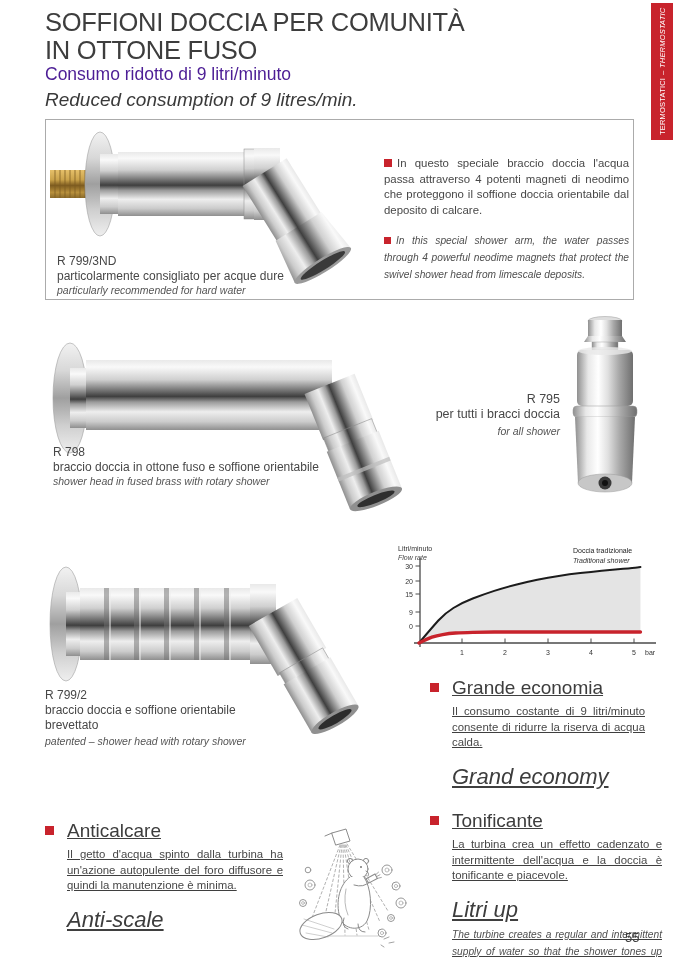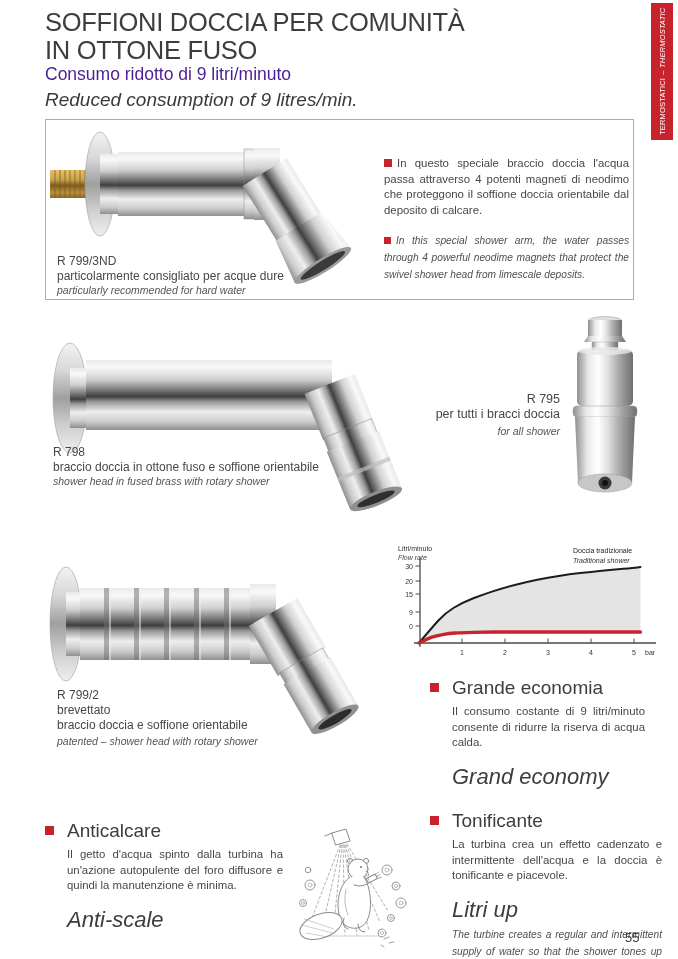--- a/index.html
+++ b/index.html
@@ -26,21 +26,21 @@
         border:1px solid #ababab;box-sizing:border-box;background:#fff;}
 
   .cap-code,.cap-line{font-size:12px;line-height:15px;color:#474747;}
   .cap-en{font-size:10.5px;line-height:13px;font-style:italic;color:#555;}
 
   .it-body{font-size:11.4px;line-height:15.5px;text-align:justify;color:#474747;}
   .en-body{font-size:10.2px;line-height:17px;font-style:italic;text-align:justify;color:#4f4f4f;}
   .sq-inline{display:inline-block;width:8px;height:8px;background:var(--red);margin-right:5px;}
 
   
-  .section{position:absolute;}
+  .section{position:absolute;text-decoration:underline;}
   .sec-sq{position:absolute;left:0;top:6px;width:9px;height:9px;background:var(--red);}
   .sec-inner{margin-left:22px;}
   .sec-h{font-size:19px;color:#3d3d3d;}
   .sec-h-en{font-size:22px;font-style:italic;color:#3d3d3d;margin-top:13px;}
   .sec-body-it{margin-top:5px;}
   .sec-body-en{margin-top:3px;}
 
   .pagenum{font-size:13px;color:#3f3f3f;margin-left:9px;}
 
   .r795cap{text-align:right;}
@@ -262,24 +262,24 @@
     </g>
     <rect x="210" y="36" width="26" height="80" fill="url(#p4c)"></rect>
     <g transform="translate(240,76) rotate(60)">
       <rect x="-14" y="-28" width="58" height="56" fill="url(#p4c)"></rect>
       <rect x="42" y="-25" width="14" height="50" fill="url(#p4c)" stroke="#8a8a8a" stroke-width=".5"></rect>
       <rect x="54" y="-27" width="56" height="54" fill="url(#p4c)"></rect>
       <ellipse cx="110" cy="0" rx="7" ry="27" fill="#909090"></ellipse>
       <ellipse cx="110" cy="0" rx="4.2" ry="19" fill="#2c2c2c"></ellipse>
     </g>
   </svg>
-  <div class="abs" style="left:45px;top:688px;width:300px;margin-left:12px;">
+  <div class="abs" style="left:45px;top:688px;width:300px;">
     <div class="cap-code">R 799/2</div>
+    <div class="cap-line">braccio doccia e soffione orientabile</div>
     <div class="cap-line">brevettato</div>
-    <div class="cap-line">braccio doccia e soffione orientabile</div>
     <div class="cap-en" style="margin-top:2px;">patented – shower head with rotary shower</div>
   </div>
 
   <div class="section" style="left:430px;top:677px;width:215px;">
     <span class="sec-sq"></span>
     <div class="sec-inner">
       <div class="sec-h">Grande economia</div>
       <div class="it-body sec-body-it">Il consumo costante di 9 litri/minuto consente di ridurre la riserva di acqua calda.</div>
       <div class="sec-h-en">Grand economy</div>
     </div>

